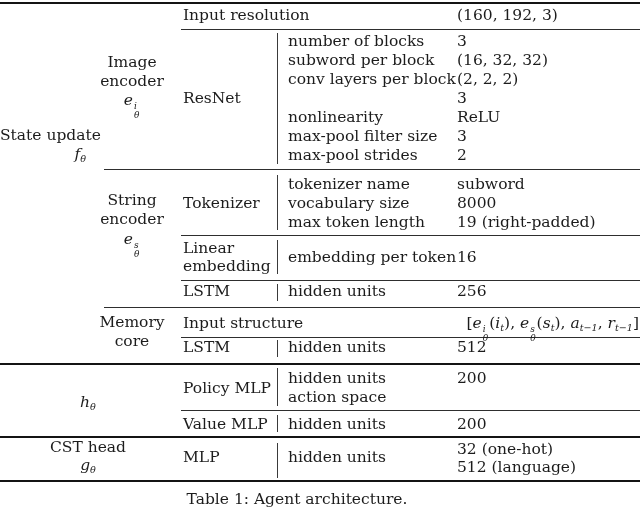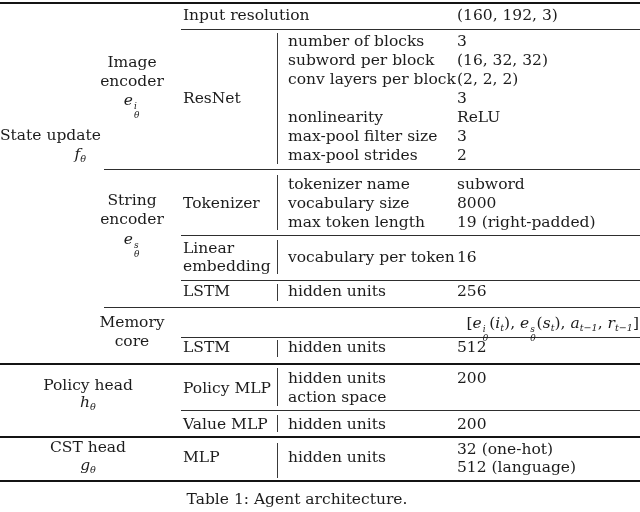--- a/index.html
+++ b/index.html
@@ -84,37 +84,37 @@
   <div class="cell c3" style="top:194px">Tokenizer</div>
   <div class="cell c4" style="top:175px">tokenizer name</div>
   <div class="cell c5" style="top:175px">subword</div>
   <div class="cell c4" style="top:194px">vocabulary size</div>
   <div class="cell c5" style="top:194px">8000</div>
   <div class="cell c4" style="top:213px">max token length</div>
   <div class="cell c5" style="top:213px">19 (right-padded)</div>
 
   <div class="cell c3" style="top:239px">Linear</div>
   <div class="cell c3" style="top:257px">embedding</div>
-  <div class="cell c4" style="top:248px">vocabulary per token</div>
+  <div class="cell c4" style="top:248px">embedding per token</div>
   <div class="cell c5" style="top:248px">16</div>
 
   <div class="cell c3" style="top:282px">LSTM</div>
   <div class="cell c4" style="top:282px">hidden units</div>
   <div class="cell c5" style="top:282px">256</div>
 
   <div class="cell c2" style="top:313px">Memory</div>
   <div class="cell c2" style="top:332px">core</div>
 
+  <div class="cell c3" style="top:314px">Input structure</div>
   <div class="cell math r" style="top:314px"><span>[</span><i>e</i><span class="ss"><i>i</i><i>θ</i></span><span>(</span><i>i</i><sub><i>t</i></sub><span>), </span><i>e</i><span class="ss"><i>s</i><i>θ</i></span><span>(</span><i>s</i><sub><i>t</i></sub><span>), </span><i>a</i><sub><i>t−1</i></sub><span>, </span><i>r</i><sub><i>t−1</i></sub><span>]</span></div>
 
   <div class="cell c3" style="top:338px">LSTM</div>
   <div class="cell c4" style="top:338px">hidden units</div>
   <div class="cell c5" style="top:338px">512</div>
 
-  <div class="cell c12" style="top:376px">Policy head</div>
   <div class="cell c3" style="top:379px">Policy MLP</div>
 
   <div class="cell c12 math" style="top:393px"><i>h</i><sub><i>θ</i></sub></div>
   <div class="cell c4" style="top:369px">hidden units</div>
   <div class="cell c5" style="top:369px">200</div>
   <div class="cell c4" style="top:388px">action space</div>
 
   <div class="cell c3" style="top:415px">Value MLP</div>
   <div class="cell c4" style="top:415px">hidden units</div>
   <div class="cell c5" style="top:415px">200</div>

